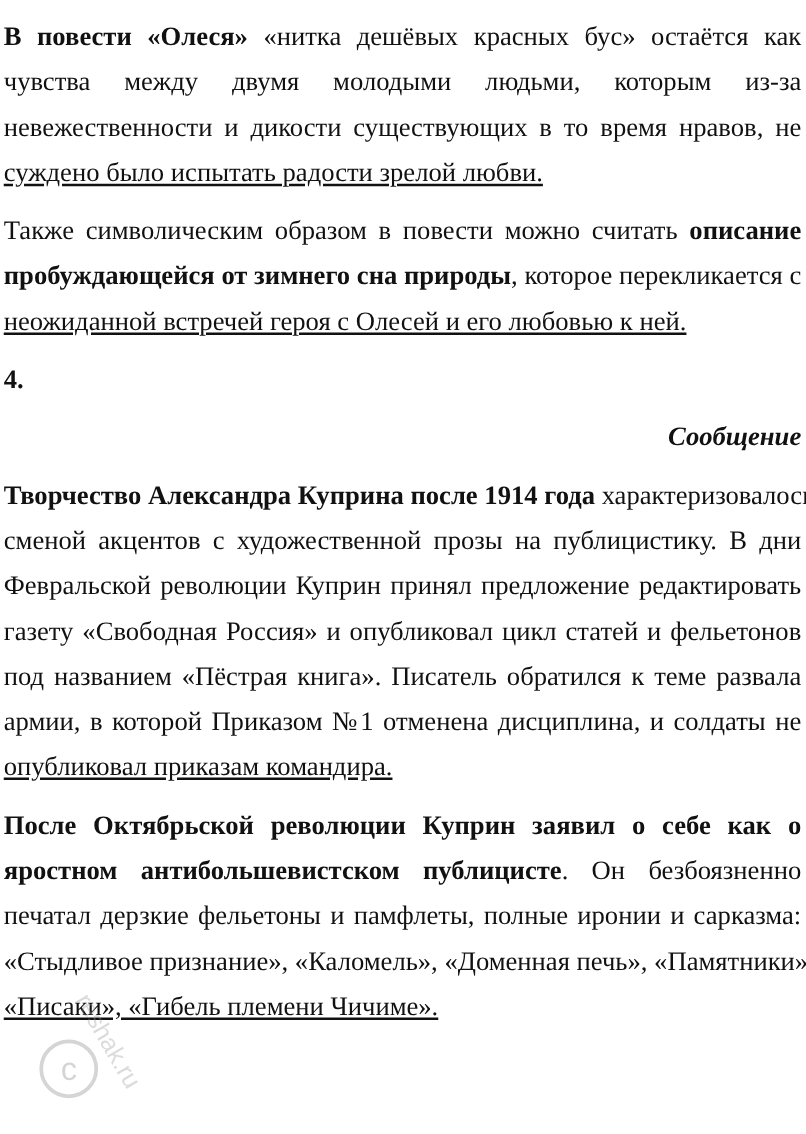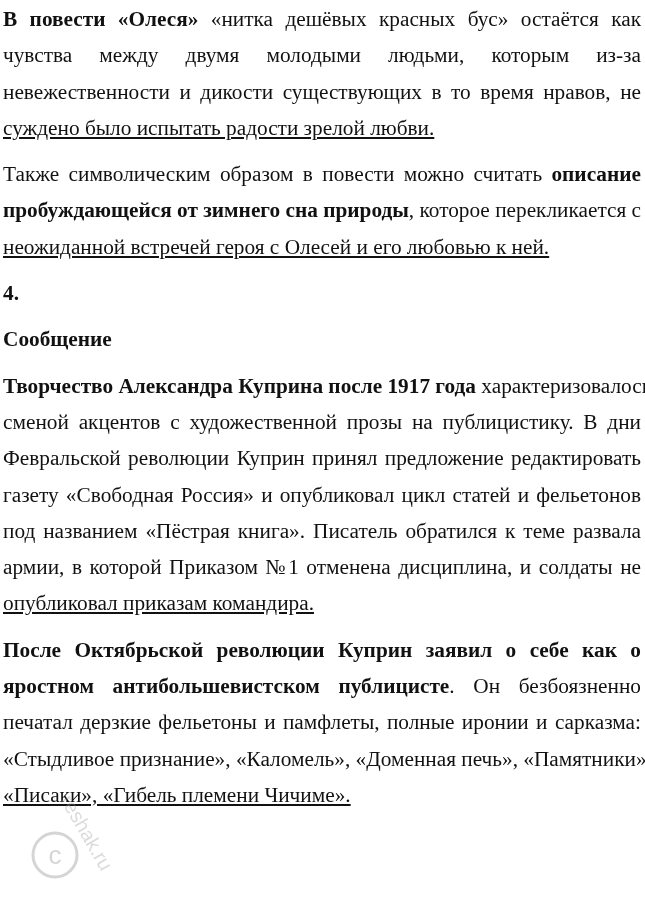--- a/index.html
+++ b/index.html
@@ -42,40 +42,41 @@
     height: 10px;
   }
   b {
     font-weight: bold;
   }
   .num {
     font-weight: bold;
     height: 36.3px;
   }
   .center-title {
-    text-align: left;
+    text-align: right;
     font-weight: bold;
+    font-style: italic;
     height: 36.3px;
   }
   .watermark {
     position: absolute;
     left: 20px;
     top: 760px;
     width: 100px;
     height: 130px;
     pointer-events: none;
     opacity: 0.35;
   }
 </style>
 </head>
 <body>
 
 <div class="page">
 
-  <div class="para" style="margin-top:1px;">
+  <div class="para" style="margin-top:11px;">
     <span class="ln"><b>В повести «Олеся»</b><span> «нитка дешёвых красных бус» остаётся как</span></span>
     <span class="ln">чувства между двумя молодыми людьми, которым из-за</span>
     <span class="ln">невежественности и дикости существующих в то время нравов, не</span>
     <span class="ln last">суждено было испытать радости зрелой любви.</span>
   </div>
 
   <div class="gap"></div>
 
   <div class="para">
     <span class="ln"><span>Также символическим образом в повести можно считать </span><b>описание</b></span>
@@ -87,21 +88,21 @@
 
   <div class="num">4.</div>
 
   <div class="gap"></div>
 
   <div class="center-title">Сообщение</div>
 
   <div class="gap"></div>
 
   <div class="para">
-    <span class="ln"><b>Творчество Александра Куприна после 1917 года</b><span> характеризовалось</span></span>
+    <span class="ln"><b>Творчество Александра Куприна после 1914 года</b><span> характеризовалось</span></span>
     <span class="ln">сменой акцентов с художественной прозы на публицистику. В дни</span>
     <span class="ln">Февральской революции Куприн принял предложение редактировать</span>
     <span class="ln">газету «Свободная Россия» и опубликовал цикл статей и фельетонов</span>
     <span class="ln">под названием «Пёстрая книга». Писатель обратился к теме развала</span>
     <span class="ln">армии, в которой Приказом №1 отменена дисциплина, и солдаты не</span>
     <span class="ln last">опубликовал приказам командира.</span>
   </div>
 
   <div class="gap"></div>
 

